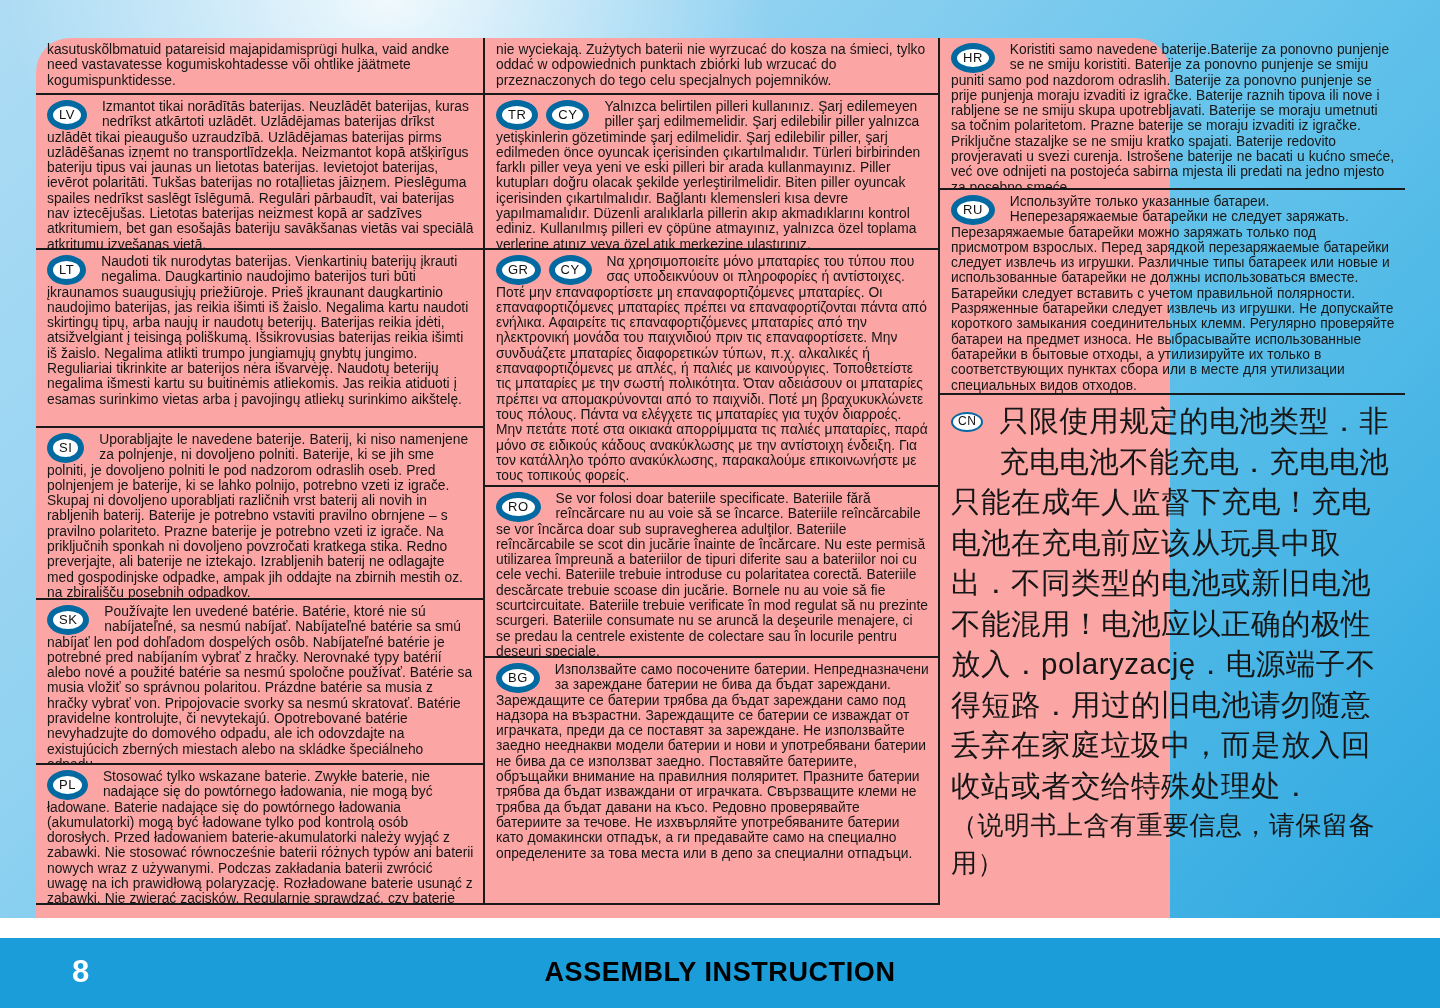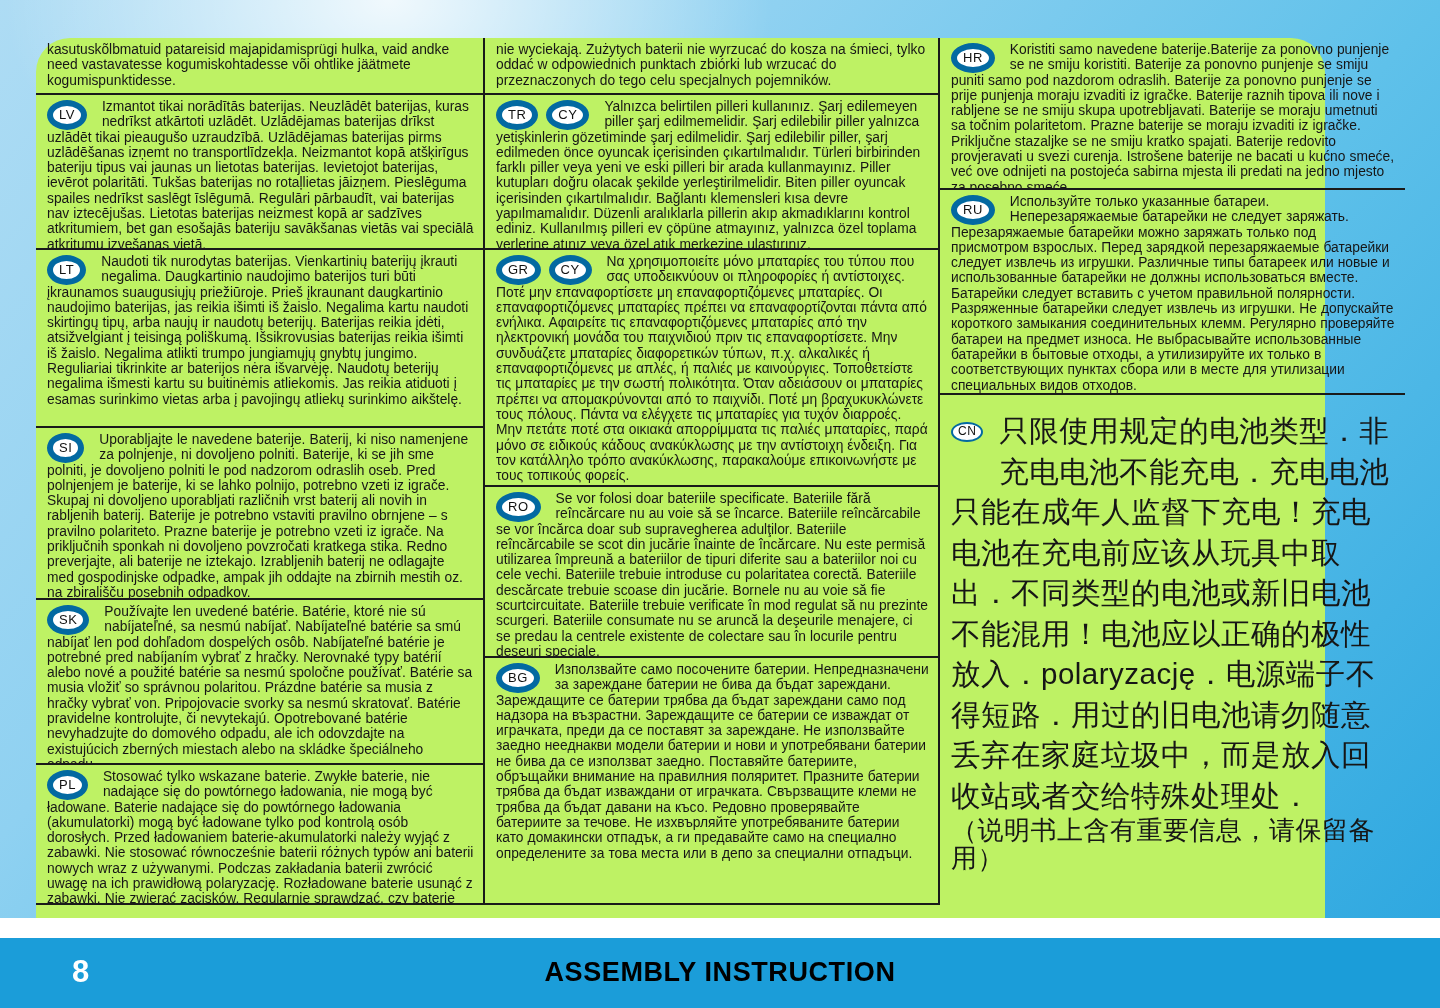--- a/index.html
+++ b/index.html
@@ -9,22 +9,22 @@
     font-family:"Liberation Sans","DejaVu Sans",sans-serif;
     color:#161616;
   }
   .bg-band{
     position:absolute;left:0;top:0;width:1440px;height:918px;
     background:
       radial-gradient(ellipse 620px 420px at 27% 0%, rgba(255,255,255,0.85), rgba(255,255,255,0) 62%),
       linear-gradient(133deg,#aedcf4 0%,#8fd1f1 34%,#5fc1ea 63%,#2fa8e0 100%);
   }
   .page{
-    position:absolute;left:36px;top:38px;width:1289px;height:880px;
-    background:#bef264;border-radius:34px 34px 0 0;
+    position:absolute;left:36px;top:38px;width:1134px;height:880px;
+    background:#fca5a5;border-radius:34px 34px 0 0;
   }
   .col{position:absolute;top:0;height:867px;}
   .col-1{left:0;width:447px;}
   .col-2{left:449px;width:453px;}
   .col-3{left:904px;width:465px;}
   .vline{position:absolute;top:0;width:2px;height:867px;background:#1a1a1a;}
   .vline-1{left:447px;}
   .vline-2{left:902px;}
   .sec{
     box-sizing:border-box;overflow:hidden;
@@ -36,29 +36,29 @@
     margin:0;font-size:13.8px;line-height:15.3px;
     text-align:left;word-spacing:0.2px;
   }
   .badges{float:left;height:29px;margin:1px 7px 0 0;white-space:nowrap;}
   .badge{
     display:inline-block;border:6px solid #0369a1;border-radius:50%;
     padding:1px 6px 2px 6px;font-size:13px;font-weight:normal;line-height:15px;
     letter-spacing:0.5px;margin-right:8px;color:#111;background:#fff;
   }
   
-  .sec-cn{padding-top:16px;}
+  .sec-cn{padding-top:6px;}
   .badges-cn{float:left;height:34px;margin:10px 8px 0 0;}
   .badge-cn{font-size:12px;padding:0 5px 1px 5px;border-width:2px;}
   .txt-cn{
     margin:0;font-size:29.5px;line-height:40.5px;font-weight:500;
     letter-spacing:0.5px;
   }
   .txt-cn-note{
-    margin:0;font-size:26px;line-height:28px;font-weight:400;letter-spacing:0.5px;
+    margin:0;font-size:26px;line-height:38px;font-weight:400;letter-spacing:0.5px;
   }
   
   .footer{
     position:absolute;left:0;top:938px;width:1440px;height:70px;
     background:#1b9dd9;
   }
   .footer .pagenum{
     position:absolute;left:72px;top:50%;transform:translateY(-54%);
     color:#fff;font-size:31px;font-weight:bold;
   }

